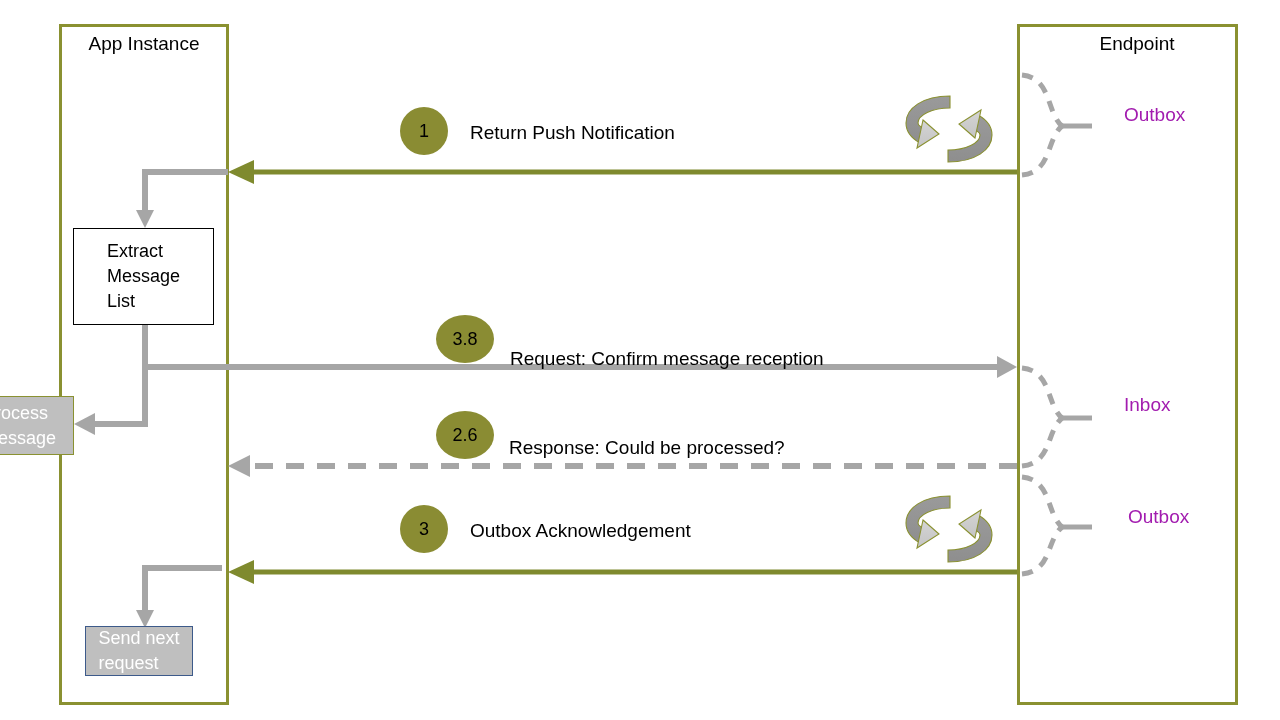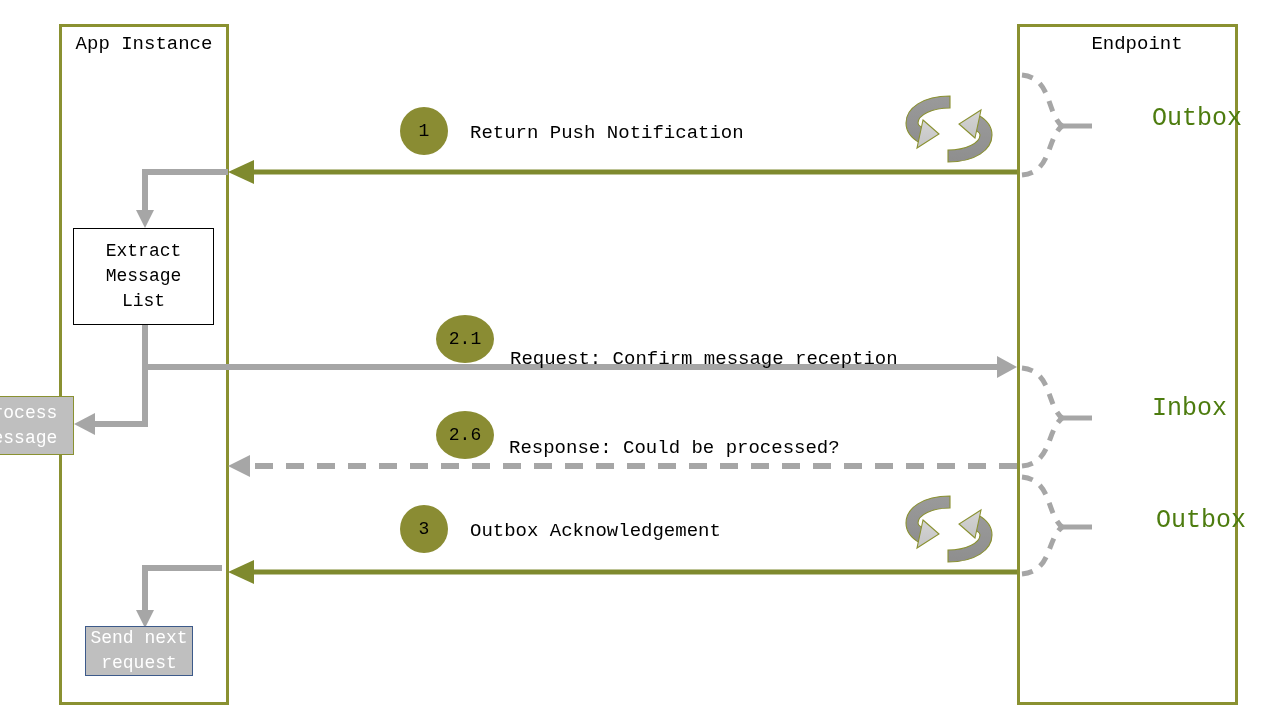--- a/index.html
+++ b/index.html
@@ -5,21 +5,21 @@
   html, body {
     margin: 0;
     padding: 0;
     background: #ffffff;
   }
   #canvas {
     position: relative;
     width: 1280px;
     height: 720px;
     background: #ffffff;
-    font-family: Liberation Mono, monospace;
+    font-family: Liberation Sans, sans-serif;
     overflow: hidden;
   }
   .lane {
     position: absolute;
     border: 3px solid #8a9131;
     background: transparent;
     box-sizing: border-box;
   }
   .lane-title {
     position: absolute;
@@ -44,45 +44,43 @@
     font-size: 19px;
     color: #000000;
     white-space: nowrap;
   }
   .proc-box {
     position: absolute;
     box-sizing: border-box;
     display: flex;
     align-items: center;
     justify-content: center;
-    text-align: center;
     line-height: 1.38;
     font-size: 18px;
   }
   .proc-white {
     background: #ffffff;
     border: 1.5px solid #000000;
     color: #000000;
   }
   .proc-gray {
     background: #bfbfbf;
     border: 1.6px solid #8a9131;
     color: #ffffff;
   }
   .proc-gray-blue {
     background: #bfbfbf;
     border: 1.6px solid #3d5a8a;
     color: #ffffff;
   }
   .side-label {
     position: absolute;
-    font-size: 25px;
-    color: #4d7c0f;
+    font-size: 19px;
+    color: #a21caf;
     white-space: nowrap;
-    margin-left: 28px;
   }
   svg.overlay {
     position: absolute;
     left: 0;
     top: 0;
     width: 1280px;
     height: 720px;
     pointer-events: none;
   }
 </style>
@@ -188,21 +186,21 @@
       <path d="M45,72 C72,72 89,60 89,45 C89,37 84,30 75,25 L67,38
                C73,40 77,42 77,45 C77,53 63,60 45,60 Z" fill="url(#gDark)" stroke="#8a9131" stroke-width="1.1"></path>
       <path d="M72,48 L56,34 L78,20 Z" fill="url(#gLight)" stroke="#8a9131" stroke-width="1.1"></path>
     </g>
 
   </svg>
 
   <div class="step-circle" style="left:400px; top:107px; width:48px; height:48px;">1</div>
   <div class="step-label" style="left:470px; top:122px;">Return Push Notification</div>
 
-  <div class="step-circle" style="left:436px; top:315px; width:58px; height:48px;">2.1</div>
+  <div class="step-circle" style="left:436px; top:315px; width:58px; height:48px;">3.8</div>
   <div class="step-label" style="left:510px; top:348px;">Request: Confirm message reception</div>
 
   <div class="step-circle" style="left:436px; top:411px; width:58px; height:48px;">2.6</div>
   <div class="step-label" style="left:509px; top:437px;">Response:  Could be processed?</div>
 
   <div class="step-circle" style="left:400px; top:505px; width:48px; height:48px;">3</div>
   <div class="step-label" style="left:470px; top:520px;">Outbox Acknowledgement</div>
 
   <div class="proc-box proc-white" style="left:73px; top:228px; width:141px; height:97px;">Extract<br>Message<br>List</div>
 

